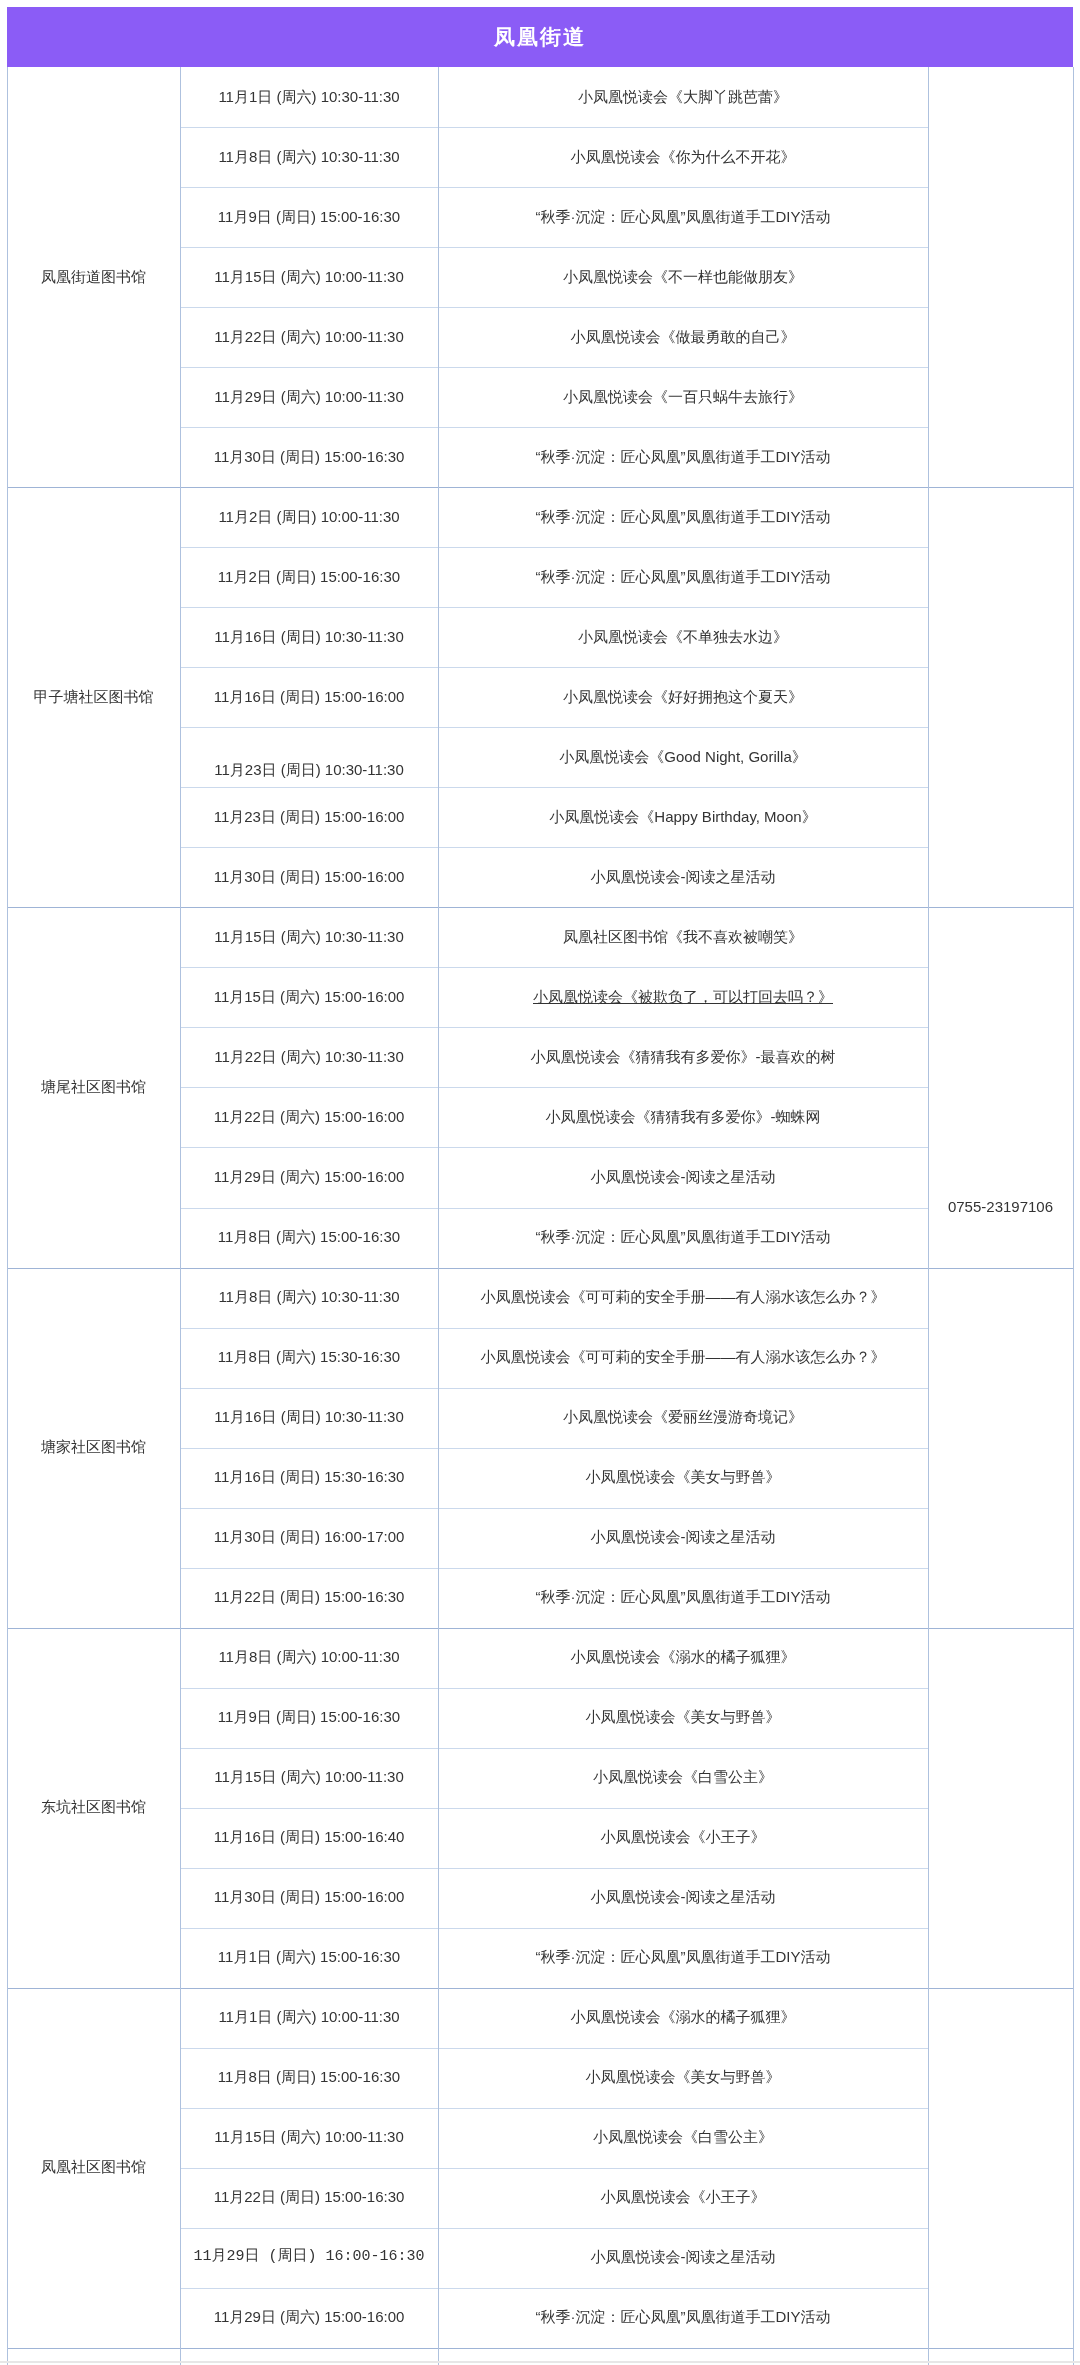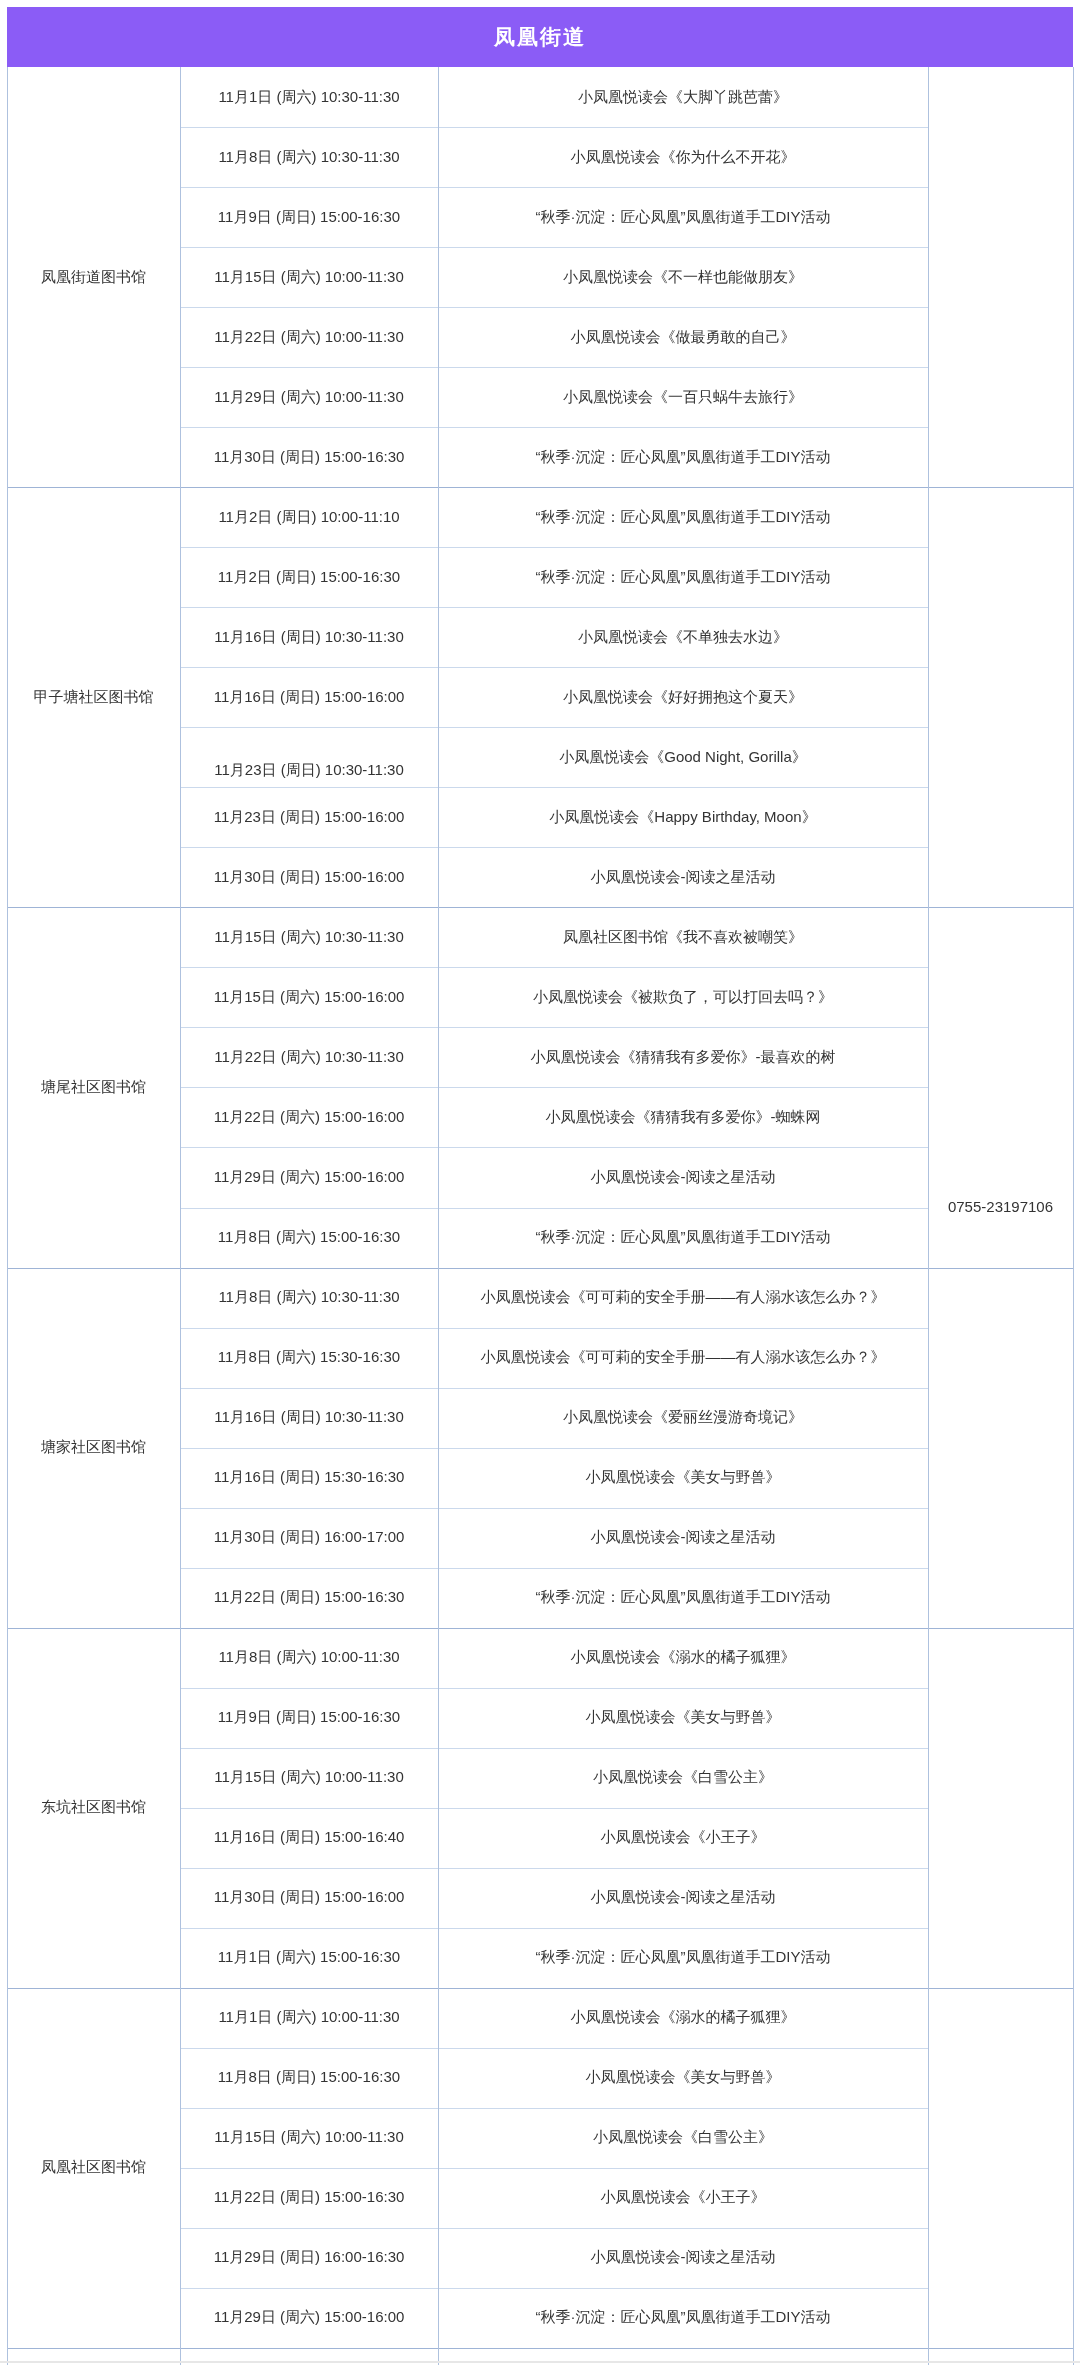--- a/index.html
+++ b/index.html
@@ -49,39 +49,39 @@
       <div class="cell event" style="grid-area: 3 / 3 / span 1;">“秋季·沉淀：匠心凤凰”凤凰街道手工DIY活动</div>
       <div class="cell date" style="grid-area: 4 / 2 / span 1;">11月15日 (周六) 10:00-11:30</div>
       <div class="cell event" style="grid-area: 4 / 3 / span 1;">小凤凰悦读会《不一样也能做朋友》</div>
       <div class="cell date" style="grid-area: 5 / 2 / span 1;">11月22日 (周六) 10:00-11:30</div>
       <div class="cell event" style="grid-area: 5 / 3 / span 1;">小凤凰悦读会《做最勇敢的自己》</div>
       <div class="cell date" style="grid-area: 6 / 2 / span 1;">11月29日 (周六) 10:00-11:30</div>
       <div class="cell event" style="grid-area: 6 / 3 / span 1;">小凤凰悦读会《一百只蜗牛去旅行》</div>
       <div class="cell date" style="grid-area: 7 / 2 / span 1;">11月30日 (周日) 15:00-16:30</div>
       <div class="cell event" style="grid-area: 7 / 3 / span 1;">“秋季·沉淀：匠心凤凰”凤凰街道手工DIY活动</div>
       <div class="cell lib" style="grid-area: 8 / 1 / span 7;">甲子塘社区图书馆</div>
-      <div class="cell date" style="grid-area: 8 / 2 / span 1;">11月2日 (周日) 10:00-11:10</div>
+      <div class="cell date" style="grid-area: 8 / 2 / span 1;">11月2日 (周日) 10:00-11:30</div>
       <div class="cell event" style="grid-area: 8 / 3 / span 1;">“秋季·沉淀：匠心凤凰”凤凰街道手工DIY活动</div>
       <div class="cell date" style="grid-area: 9 / 2 / span 1;">11月2日 (周日) 15:00-16:30</div>
       <div class="cell event" style="grid-area: 9 / 3 / span 1;">“秋季·沉淀：匠心凤凰”凤凰街道手工DIY活动</div>
       <div class="cell date" style="grid-area: 10 / 2 / span 1;">11月16日 (周日) 10:30-11:30</div>
       <div class="cell event" style="grid-area: 10 / 3 / span 1;">小凤凰悦读会《不单独去水边》</div>
       <div class="cell date" style="grid-area: 11 / 2 / span 1;">11月16日 (周日) 15:00-16:00</div>
       <div class="cell event" style="grid-area: 11 / 3 / span 1;">小凤凰悦读会《好好拥抱这个夏天》</div>
       <div class="cell date" style="grid-area: 12 / 2 / span 1; margin-top: 26px;">11月23日 (周日) 10:30-11:30</div>
       <div class="cell event" style="grid-area: 12 / 3 / span 1;">小凤凰悦读会《Good Night, Gorilla》</div>
       <div class="cell date" style="grid-area: 13 / 2 / span 1;">11月23日 (周日) 15:00-16:00</div>
       <div class="cell event" style="grid-area: 13 / 3 / span 1;">小凤凰悦读会《Happy Birthday, Moon》</div>
       <div class="cell date" style="grid-area: 14 / 2 / span 1;">11月30日 (周日) 15:00-16:00</div>
       <div class="cell event" style="grid-area: 14 / 3 / span 1;">小凤凰悦读会-阅读之星活动</div>
       <div class="cell lib" style="grid-area: 15 / 1 / span 6;">塘尾社区图书馆</div>
       <div class="cell date" style="grid-area: 15 / 2 / span 1;">11月15日 (周六) 10:30-11:30</div>
       <div class="cell event" style="grid-area: 15 / 3 / span 1;">凤凰社区图书馆《我不喜欢被嘲笑》</div>
       <div class="cell date" style="grid-area: 16 / 2 / span 1;">11月15日 (周六) 15:00-16:00</div>
-      <div class="cell event" style="grid-area: 16 / 3 / span 1;">小凤凰悦读会《被欺负了，可以打回去吗？》</div>
+      <div class="cell event" style="grid-area: 16 / 3 / span 1; text-decoration: underline;">小凤凰悦读会《被欺负了，可以打回去吗？》</div>
       <div class="cell date" style="grid-area: 17 / 2 / span 1;">11月22日 (周六) 10:30-11:30</div>
       <div class="cell event" style="grid-area: 17 / 3 / span 1;">小凤凰悦读会《猜猜我有多爱你》-最喜欢的树</div>
       <div class="cell date" style="grid-area: 18 / 2 / span 1;">11月22日 (周六) 15:00-16:00</div>
       <div class="cell event" style="grid-area: 18 / 3 / span 1;">小凤凰悦读会《猜猜我有多爱你》-蜘蛛网</div>
       <div class="cell date" style="grid-area: 19 / 2 / span 1;">11月29日 (周六) 15:00-16:00</div>
       <div class="cell event" style="grid-area: 19 / 3 / span 1;">小凤凰悦读会-阅读之星活动</div>
       <div class="cell date" style="grid-area: 20 / 2 / span 1;">11月8日 (周六) 15:00-16:30</div>
       <div class="cell event" style="grid-area: 20 / 3 / span 1;">“秋季·沉淀：匠心凤凰”凤凰街道手工DIY活动</div>
       <div class="cell lib" style="grid-area: 21 / 1 / span 6;">塘家社区图书馆</div>
       <div class="cell date" style="grid-area: 21 / 2 / span 1;">11月8日 (周六) 10:30-11:30</div>
@@ -111,21 +111,21 @@
       <div class="cell event" style="grid-area: 32 / 3 / span 1;">“秋季·沉淀：匠心凤凰”凤凰街道手工DIY活动</div>
       <div class="cell lib" style="grid-area: 33 / 1 / span 6;">凤凰社区图书馆</div>
       <div class="cell date" style="grid-area: 33 / 2 / span 1;">11月1日 (周六) 10:00-11:30</div>
       <div class="cell event" style="grid-area: 33 / 3 / span 1;">小凤凰悦读会《溺水的橘子狐狸》</div>
       <div class="cell date" style="grid-area: 34 / 2 / span 1;">11月8日 (周日) 15:00-16:30</div>
       <div class="cell event" style="grid-area: 34 / 3 / span 1;">小凤凰悦读会《美女与野兽》</div>
       <div class="cell date" style="grid-area: 35 / 2 / span 1;">11月15日 (周六) 10:00-11:30</div>
       <div class="cell event" style="grid-area: 35 / 3 / span 1;">小凤凰悦读会《白雪公主》</div>
       <div class="cell date" style="grid-area: 36 / 2 / span 1;">11月22日 (周日) 15:00-16:30</div>
       <div class="cell event" style="grid-area: 36 / 3 / span 1;">小凤凰悦读会《小王子》</div>
-      <div class="cell date" style="grid-area: 37 / 2 / span 1;">11月29日 (周日) 16:00-16:30</div>
+      <div class="cell date" style="grid-area: 37 / 2 / span 1; font-family: Liberation Mono, monospace;">11月29日 (周日) 16:00-16:30</div>
       <div class="cell event" style="grid-area: 37 / 3 / span 1;">小凤凰悦读会-阅读之星活动</div>
       <div class="cell date" style="grid-area: 38 / 2 / span 1;">11月29日 (周六) 15:00-16:00</div>
       <div class="cell event" style="grid-area: 38 / 3 / span 1;">“秋季·沉淀：匠心凤凰”凤凰街道手工DIY活动</div>
       <div class="cell phone" style="grid-area: 1 / 4 / span 38;">0755-23197106</div>
     </div>
   <div id="lines">
       <div class="rowline" style="left: 180px; width: 748px; background: rgb(203, 217, 236); top: 127px;"></div>
       <div class="rowline" style="left: 180px; width: 748px; background: rgb(203, 217, 236); top: 187px;"></div>
       <div class="rowline" style="left: 180px; width: 748px; background: rgb(203, 217, 236); top: 247px;"></div>
       <div class="rowline" style="left: 180px; width: 748px; background: rgb(203, 217, 236); top: 307px;"></div>

